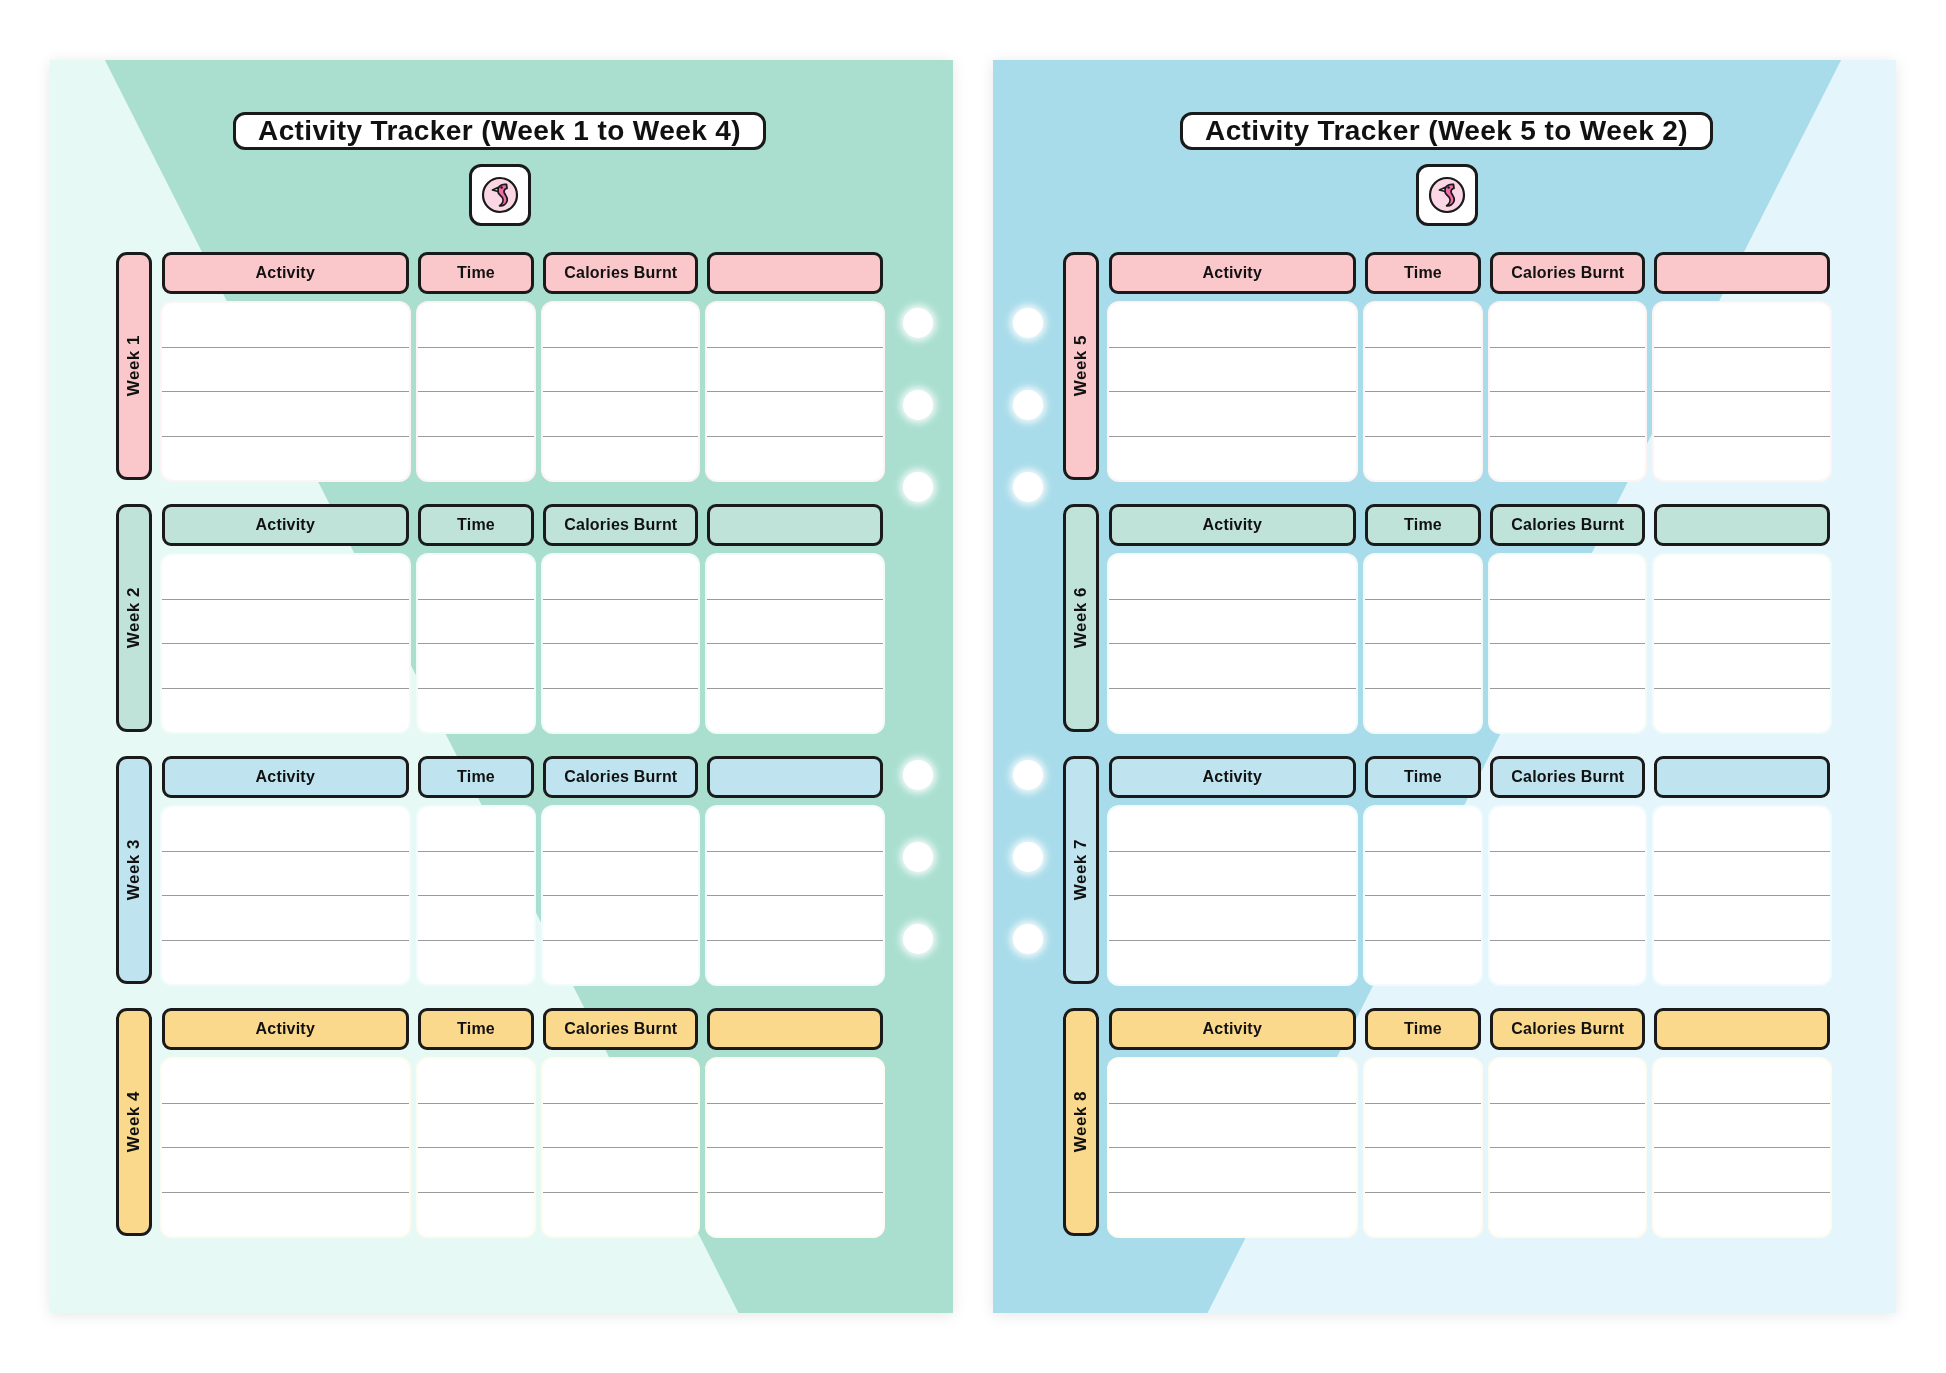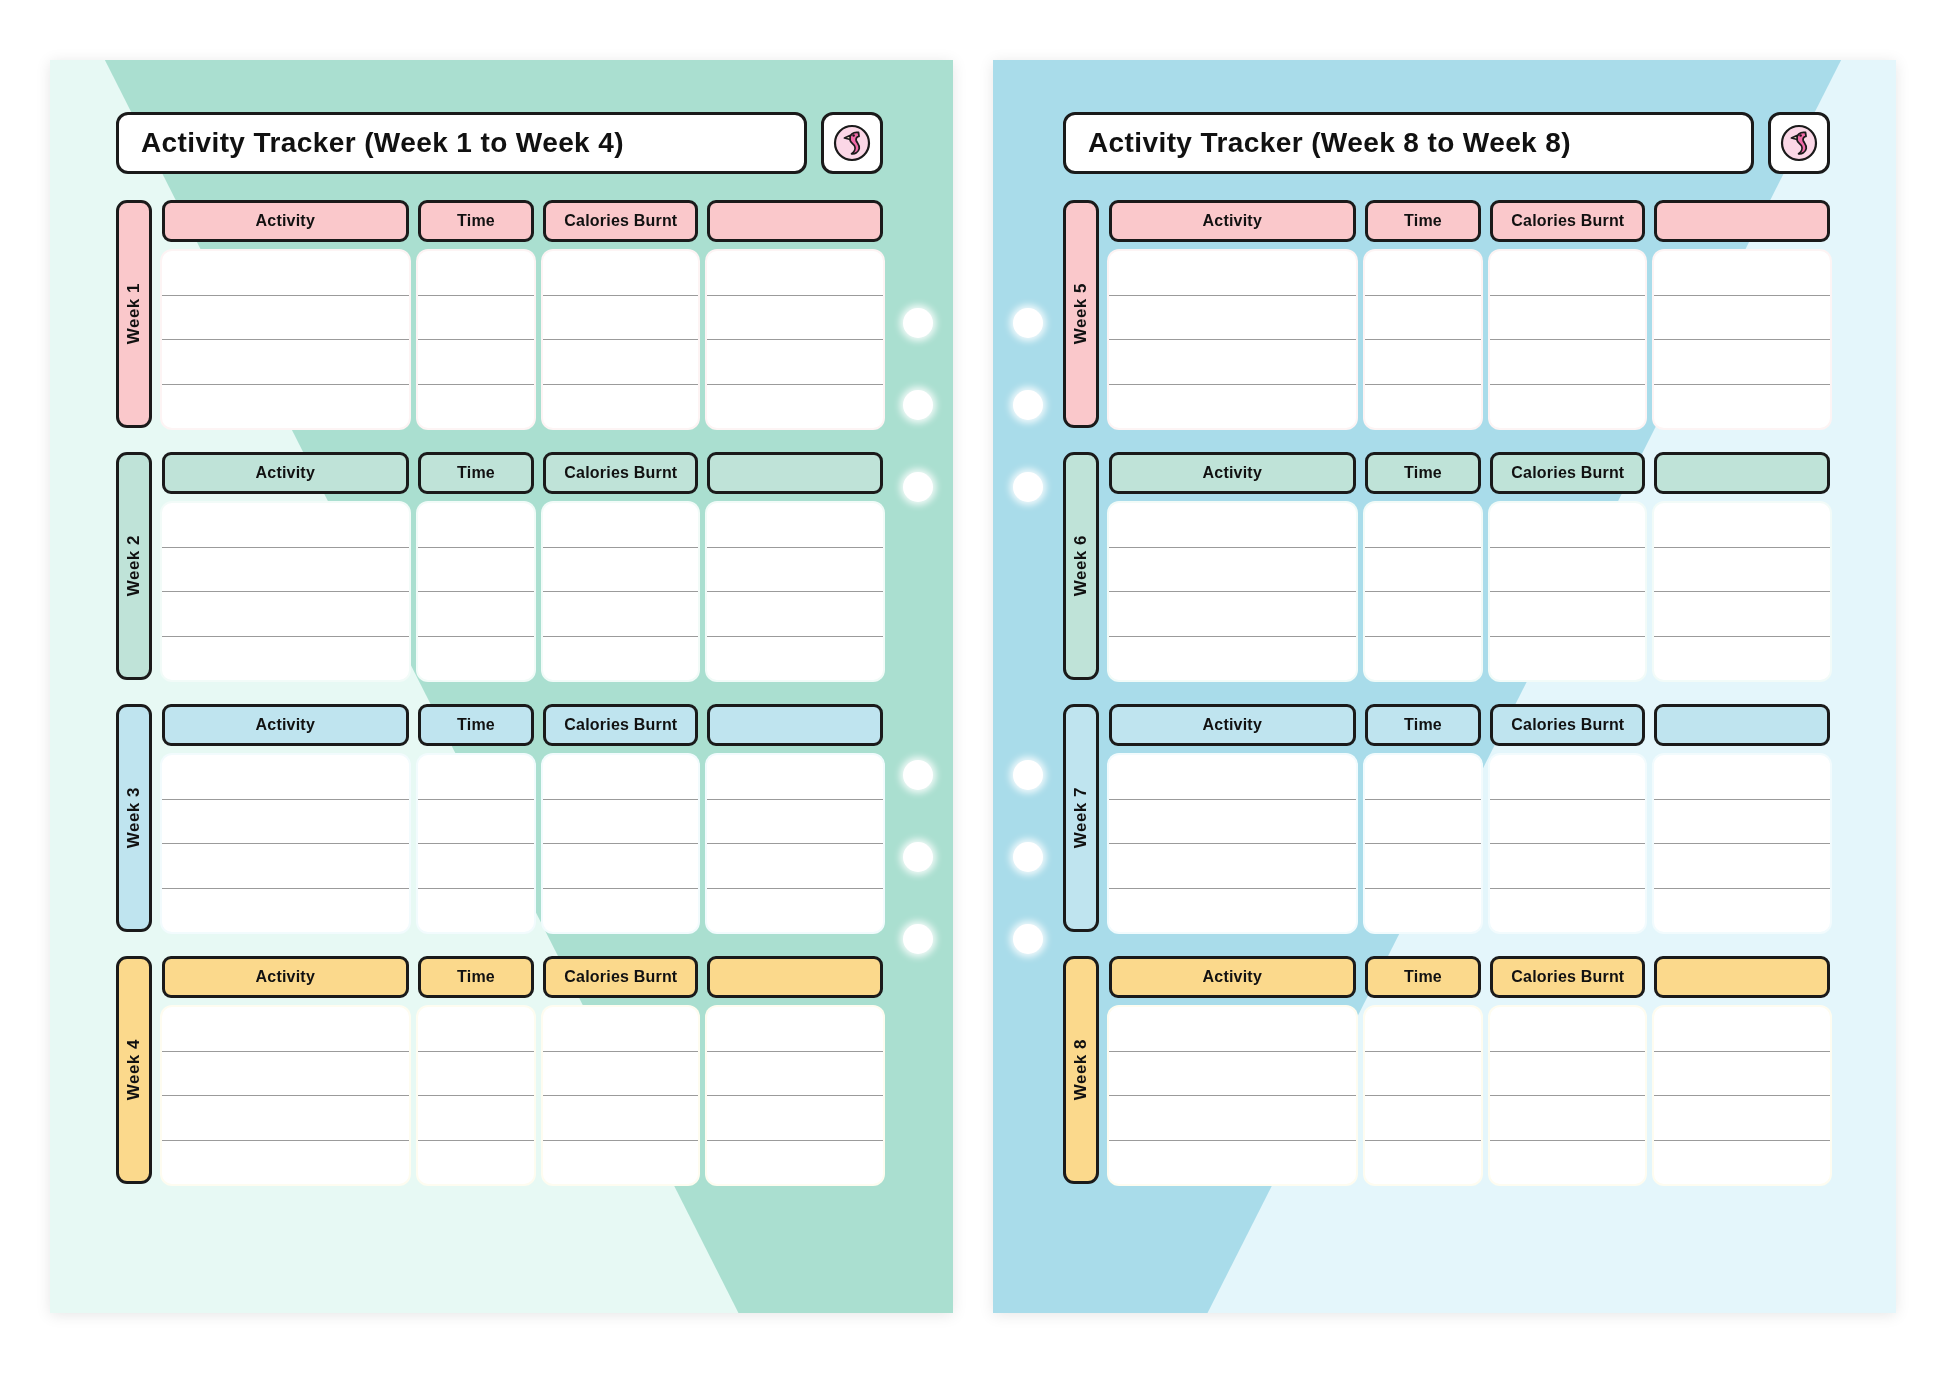--- a/index.html
+++ b/index.html
@@ -49,20 +49,21 @@
     width: 100%;
     height: 100%;
     padding: 52px 0 0 0;
   }
 
   
   .header-row {
     display: flex;
     align-items: center;
     gap: 14px;
+    flex-direction: column;
   }
   .page-left  .header-row { padding: 0 70px 0 66px; }
   .page-right .header-row { padding: 0 66px 0 70px; }
 
   .title-box {
     flex: 1;
     height: 62px;
     background: #ffffff;
     border: 3px solid #1a1a1a;
     border-radius: 12px;
@@ -412,21 +413,21 @@
         <div class="hole" style="top: 330px;"></div>
         <div class="hole" style="top: 412px;"></div>
         <div class="hole" style="top: 700px;"></div>
         <div class="hole" style="top: 782px;"></div>
         <div class="hole" style="top: 864px;"></div>
       </div>
 
     <div class="page-inner">
       <div class="header-row">
         <div class="title-box">
-          <span class="title-text">Activity Tracker (Week 8 to Week 8)</span>
+          <span class="title-text">Activity Tracker (Week 5 to Week 2)</span>
         </div>
         <div class="logo-box">
           <svg width="40" height="40" viewBox="0 0 40 40">
             <circle cx="20" cy="20" r="17" fill="#fbd7e6" stroke="#1a1a1a" stroke-width="2.2"></circle>
             <path d="M26.5 9.5 C21 8.5 17.5 12 17.8 16.2 C18.1 19.6 21.5 20.6 22.6 23 C23.8 25.6 22.4 29 19.6 30.8 C22.8 31.4 26.4 29.2 27.2 25.6 C28 21.8 25 20 24.2 17.6 C23.6 15.6 24.8 13.6 27 13.4 Z" fill="#f06ba8" stroke="#1a1a1a" stroke-width="1.8" stroke-linejoin="round"></path>
             <path d="M17.9 12.6 L12.4 15.1 L18.2 16.6 Z" fill="#efe2c4" stroke="#1a1a1a" stroke-width="1.6" stroke-linejoin="round"></path>
             <circle cx="21.6" cy="12.6" r="1.25" fill="#1a1a1a"></circle>
           </svg>
         </div>
       </div>

